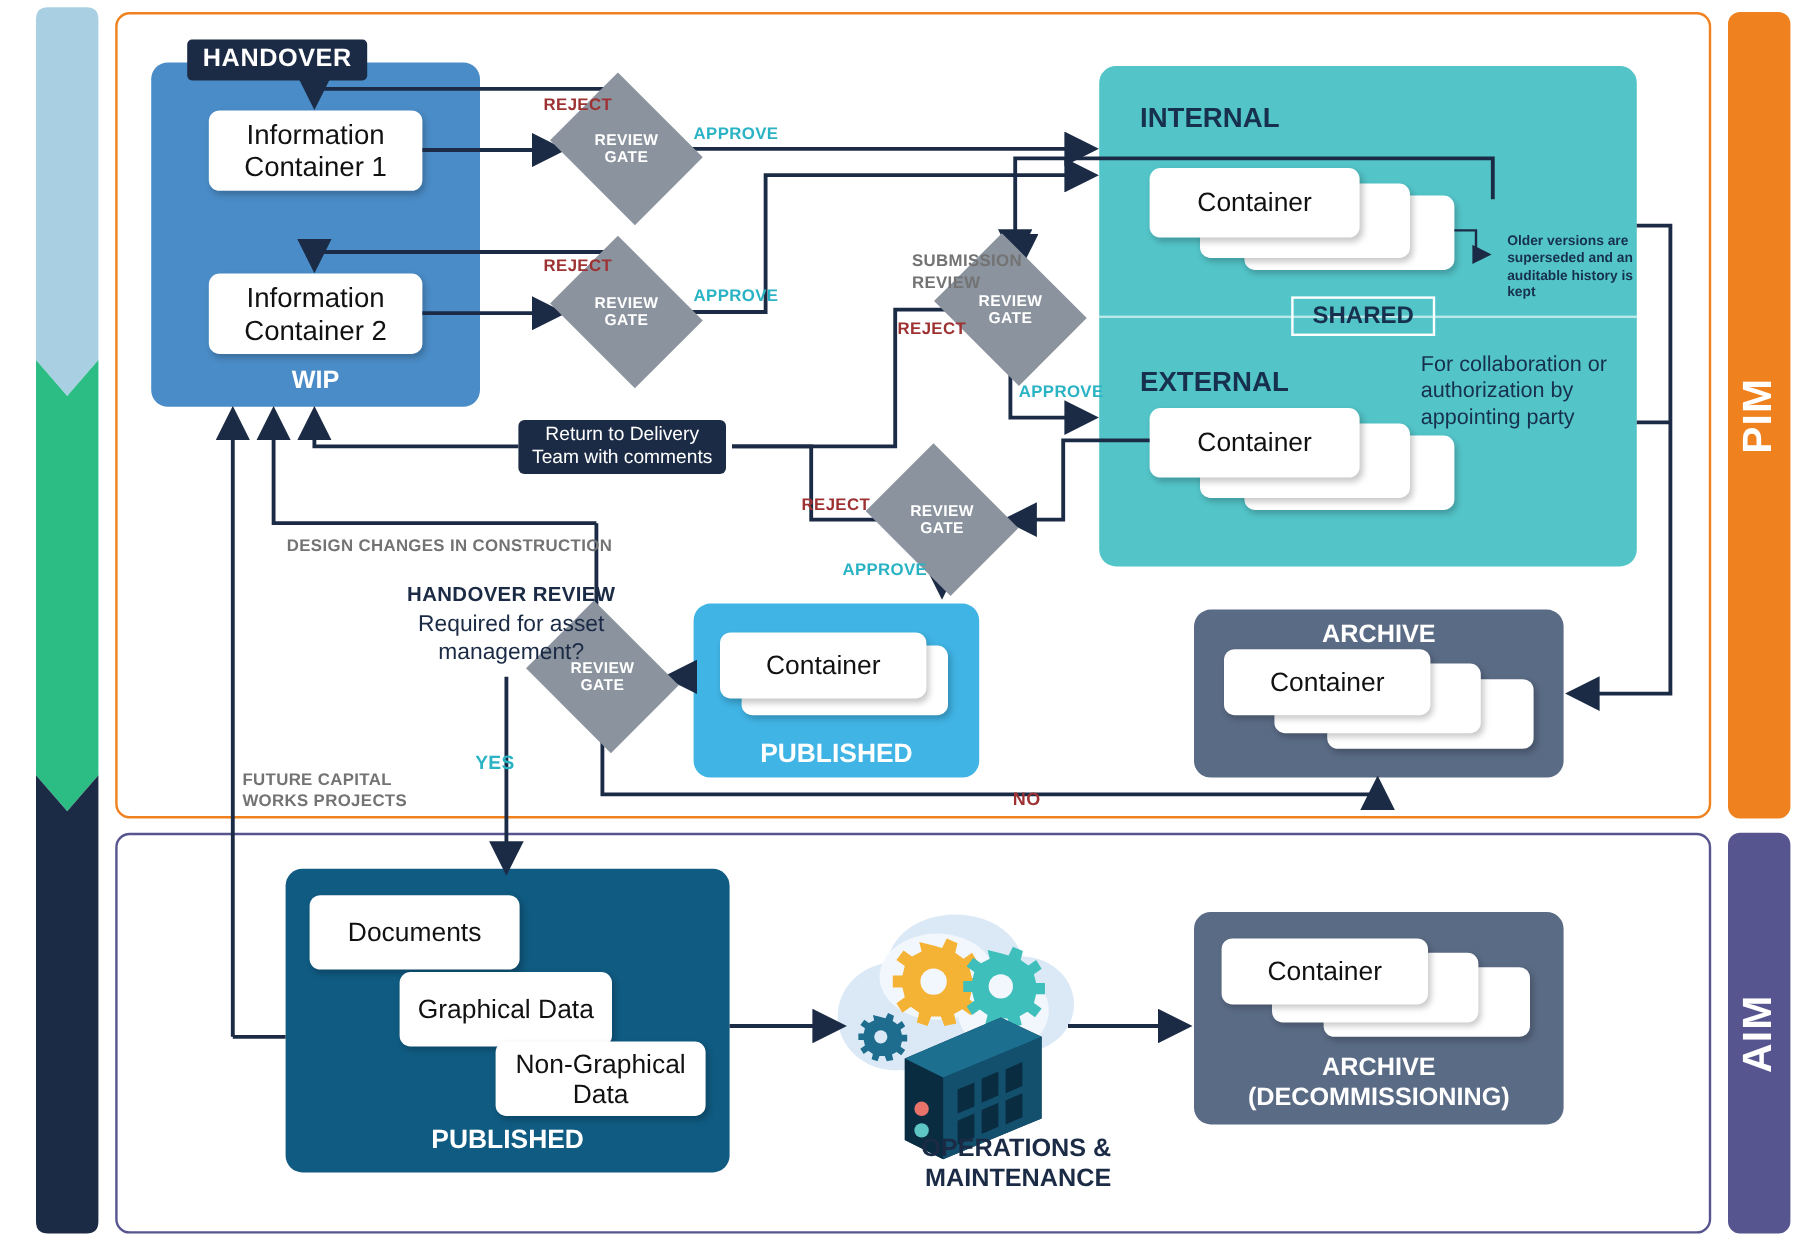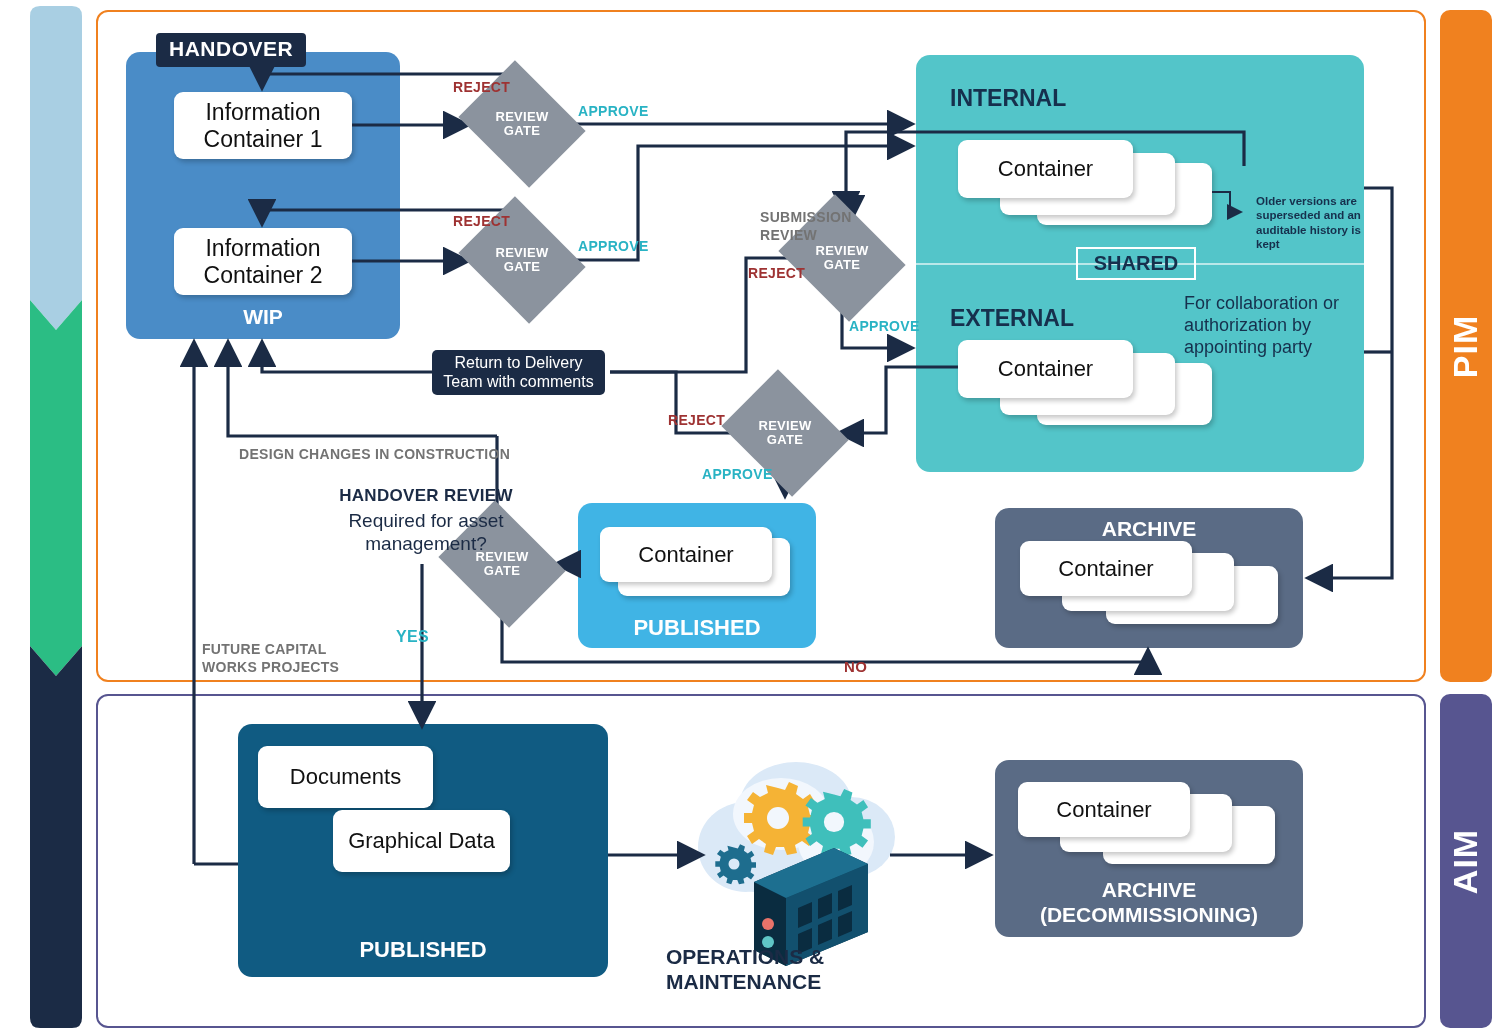--- a/index.html
+++ b/index.html
@@ -189,21 +189,21 @@
   #return-box {
     position: absolute; left: 432px; top: 350px; width: 173px; height: 45px;
     background: #1b2b45; color: #fff; border-radius: 5px; z-index: 7;
     display: flex; align-items: center; justify-content: center; text-align: center;
     font-size: 16px; line-height: 1.15; font-weight: 500;
   }
 
   
   #ops { position: absolute; left: 686px; top: 742px; width: 218px; height: 250px; z-index: 4; }
   #ops-label {
-    position: absolute; left: 666px; top: 944px; width: 260px; text-align: left;
+    position: absolute; left: 666px; top: 944px; width: 260px; text-align: right;
     font-weight: bold; font-size: 21px; color: #1b2b45; line-height: 1.2; z-index: 5;
   }
 </style>
 </head>
 <body>
 
 <div id="root">
 
   <div class="phase" id="phase-design">
     <div class="txt" style="color: rgb(27, 43, 69);">DESIGN</div>
@@ -338,20 +338,22 @@
   </div>
   <div class="card blank" id="arc-c3"></div>
   <div class="card blank" id="arc-c2"></div>
   <div class="card" id="arc-c1">Container</div>
 
   <div class="zone" id="aim-published">
     <div class="zone-title">PUBLISHED</div>
   </div>
   <div class="card" id="doc-card">Documents</div>
   <div class="card" id="graph-card">Graphical Data</div>
+  <div class="card" id="ngraph-card" style="white-space: pre-line;">Non-Graphical
+Data</div>
 
   <div class="zone" id="archive-dec">
     <div id="arcdec-title" style="white-space: pre-line;">ARCHIVE
 (DECOMMISSIONING)</div>
   </div>
   <div class="card blank" id="ad-c3"></div>
   <div class="card blank" id="ad-c2"></div>
   <div class="card" id="ad-c1">Container</div>
 
   <svg id="ops" viewBox="0 0 218 250">

